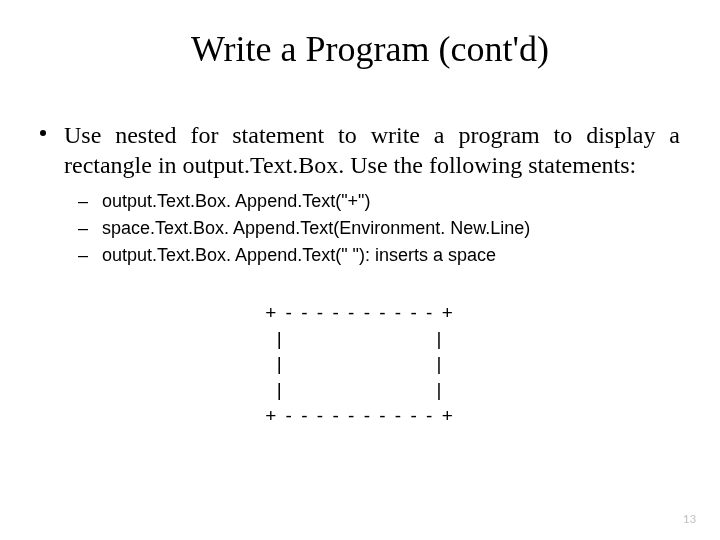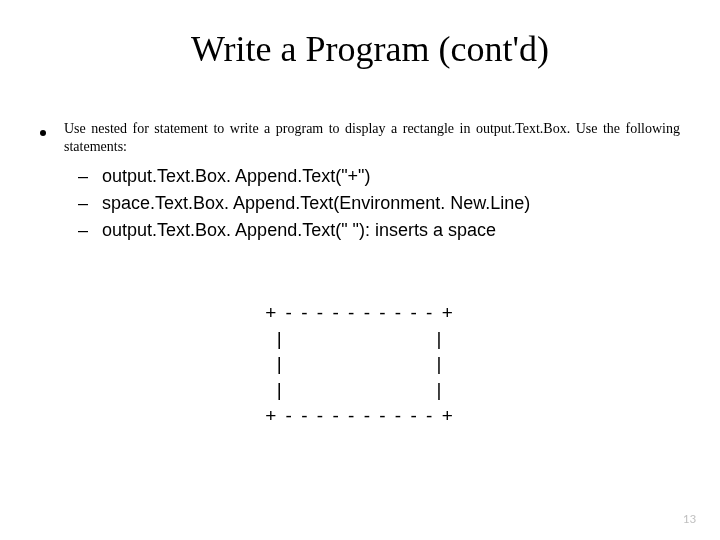--- a/index.html
+++ b/index.html
@@ -29,21 +29,21 @@
   }
   .body {
     position: absolute;
     top: 120px;
     left: 40px;
     right: 40px;
   }
   .bullet-l1 {
     display: flex;
     align-items: flex-start;
-    font-size: 14px;
+    font-size: 24px;
     line-height: 1.25;
     text-align: justify;
     margin-bottom: 8px;
   }
   .bullet-l1 .dot {
     width: 6px;
     height: 6px;
     background: #000;
     border-radius: 50%;
     margin-top: 10px;

